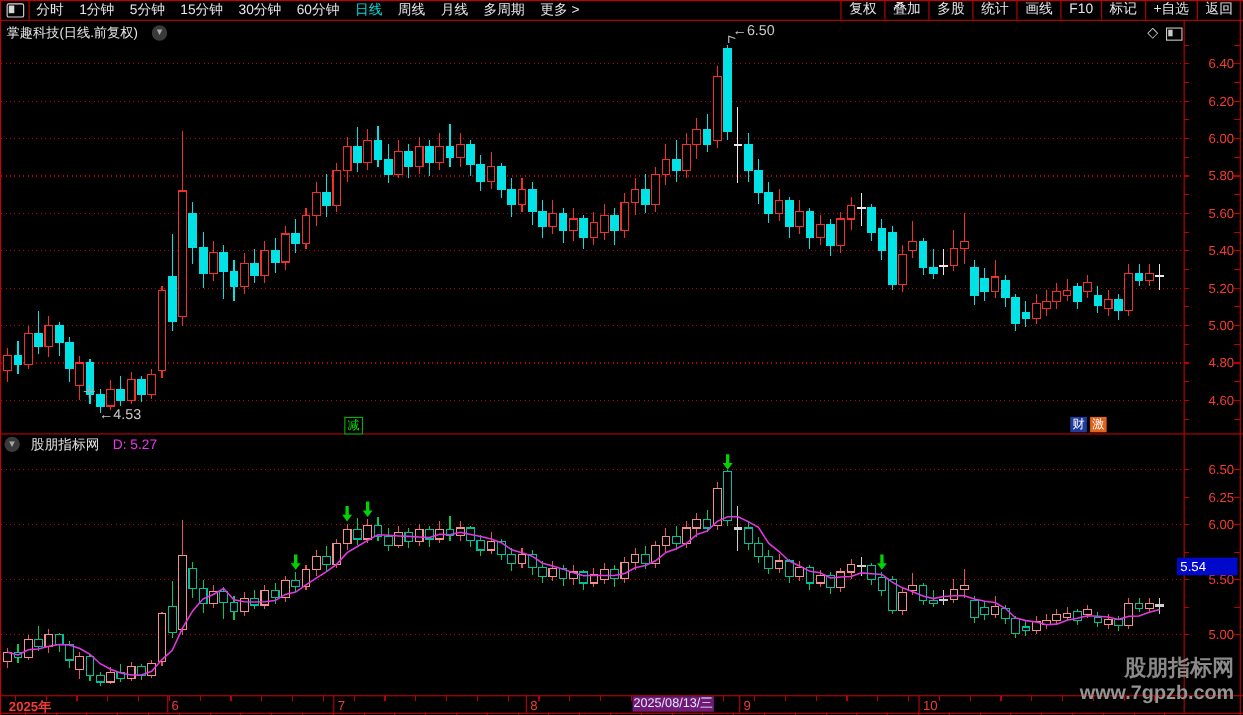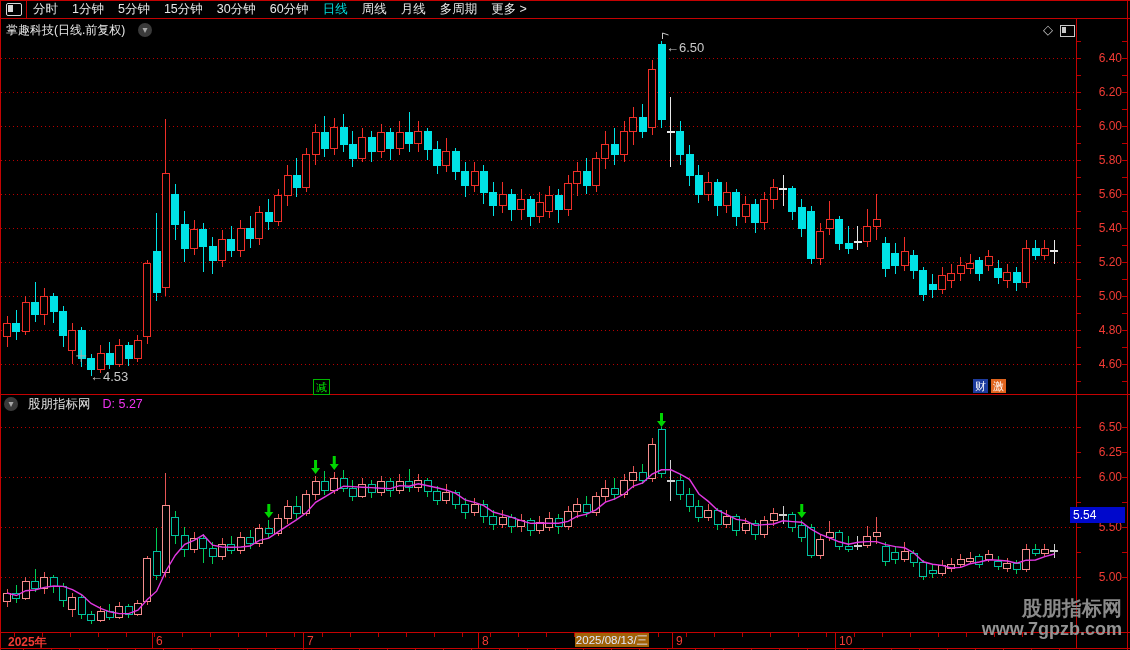--- a/index.html
+++ b/index.html
@@ -28,21 +28,21 @@
   #layout-icon::after{content:"";position:absolute;left:1px;top:1px;width:4px;height:6px;background:#c8c8c8;}
   
   #p2-header{position:absolute;left:0;top:396px;height:16px;display:flex;align-items:center;gap:6px;}
   #p2-chevron{position:relative;left:4px;top:0;}
   #p2-name{color:#e0e0e0;font-size:12.5px;margin-left:8px;}
   #p2-dval{color:#f033f0;font-size:12.5px;margin-left:6px;}
   
   .ax-label{position:absolute;left:1078px;width:44px;text-align:right;color:#f23b34;font-size:12px;}
   
   .t-label{position:absolute;top:634px;color:#f23b34;font-size:12px;}
-  #date-tag{position:absolute;top:633px;height:14px;background:#a16207;color:#dfe8ff;
+  #date-tag{position:absolute;top:633px;height:14px;background:#701a75;color:#dfe8ff;
             font-size:11.5px;text-align:center;line-height:14px;z-index:6;}
   #price-tag{position:absolute;left:1070px;top:507px;width:52px;height:16px;background:#0008cc;color:#ffffff;
              font-size:12px;line-height:16px;padding-left:3px;z-index:6;}
   
   .note{position:absolute;color:#c8c8c8;font-size:13px;z-index:4;}
   
   .badge{position:absolute;width:15px;height:14px;font-size:11px;line-height:14px;text-align:center;z-index:5;}
   .badge.green{border:1px solid #00b400;color:#00e000;background:#000;}
   .badge.blue{background:#1e3c9e;color:#fff;}
   .badge.orange{background:#e0641e;color:#fff;}
@@ -687,30 +687,41 @@
         <span class="mitem">5分钟</span>
         <span class="mitem">15分钟</span>
         <span class="mitem">30分钟</span>
         <span class="mitem">60分钟</span>
         <span class="mitem active">日线</span>
         <span class="mitem">周线</span>
         <span class="mitem">月线</span>
         <span class="mitem">多周期</span>
         <span class="mitem">更多 &gt;</span>
       </div>
+    <div id="menu-right">
+        <span class="ritem">复权</span>
+        <span class="ritem">叠加</span>
+        <span class="ritem">多股</span>
+        <span class="ritem">统计</span>
+        <span class="ritem">画线</span>
+        <span class="ritem">F10</span>
+        <span class="ritem">标记</span>
+        <span class="ritem">+自选</span>
+        <span class="ritem">返回</span>
+      </div>
   </div>
 
   <div id="titlebar">
     <span id="sym-title">掌趣科技(日线.前复权)</span>
     <span class="circ-chevron" id="title-chevron">▾</span>
   </div>
   <span id="diamond-icon">◇</span>
   <span id="layout-icon"></span>
 
-  <div class="note" style="left:666px;top:40px;">←6.50</div>
+  <div class="note" style="left:666px;top:20px;">←6.50</div>
   <div class="note" style="left:90px;top:369px;">←4.53</div>
 
   <div id="badges">
       <div class="badge green" style="left: 313px; top: 379px;">减</div>
       <div class="badge blue" style="left: 973px; top: 379px;">财</div>
       <div class="badge orange" style="left: 991px; top: 379px;">激</div>
     </div>
 
   <div id="p2-header">
     <span class="circ-chevron" id="p2-chevron">▾</span>

